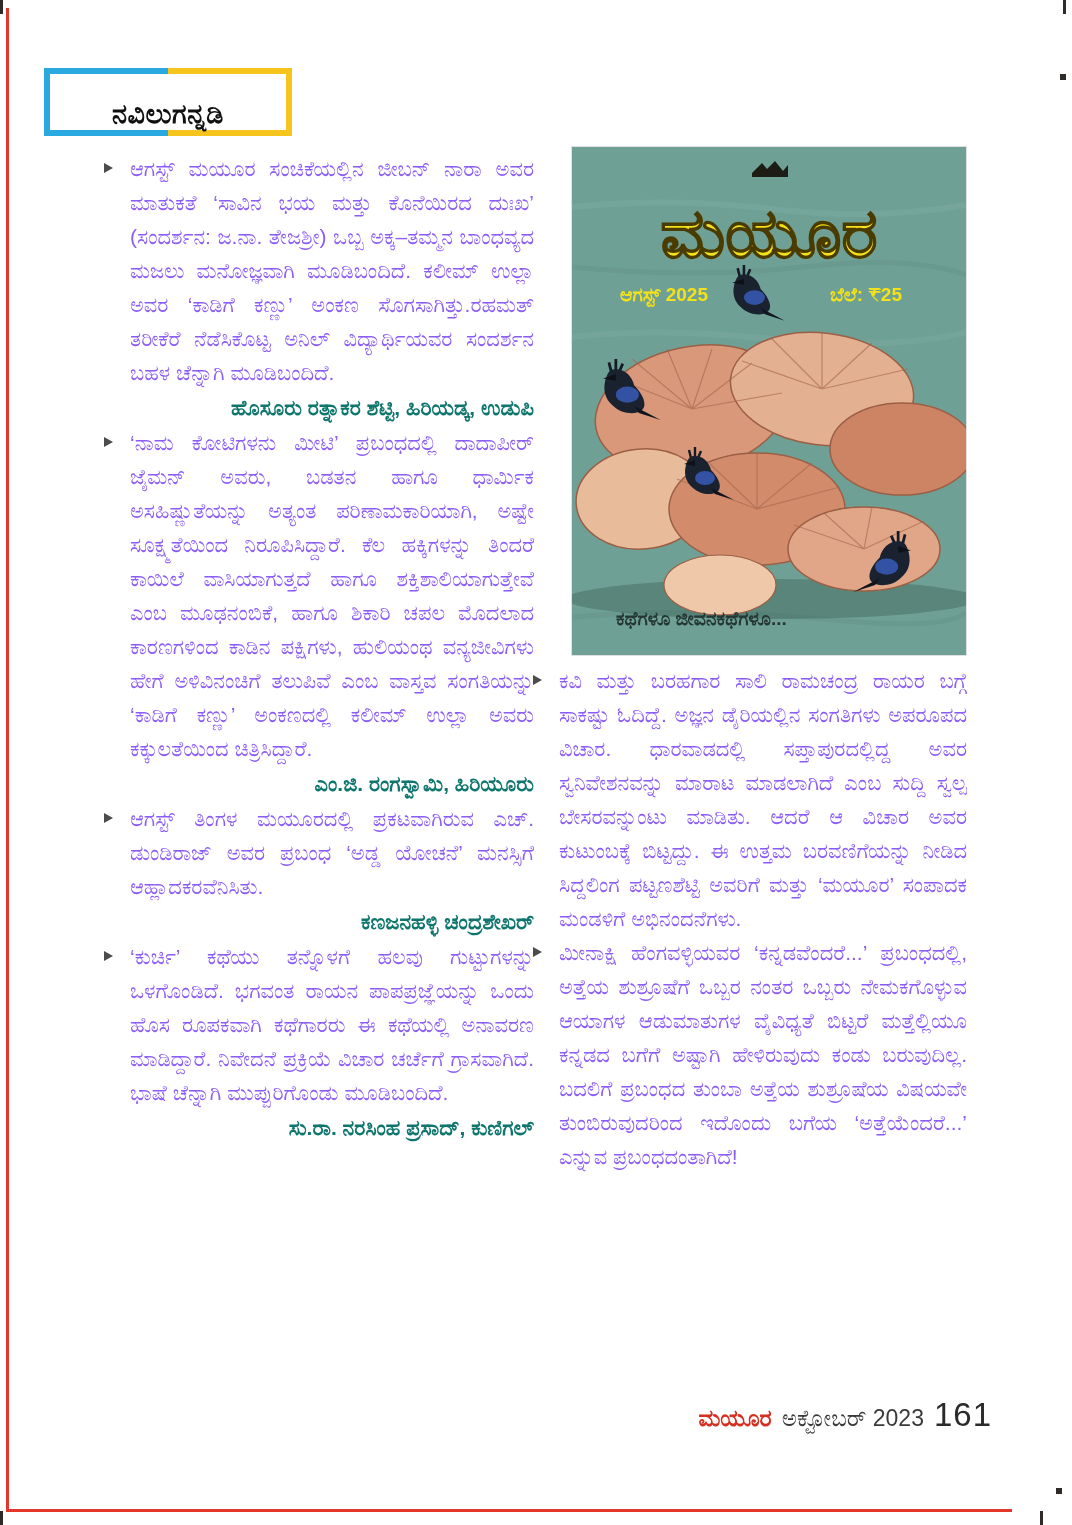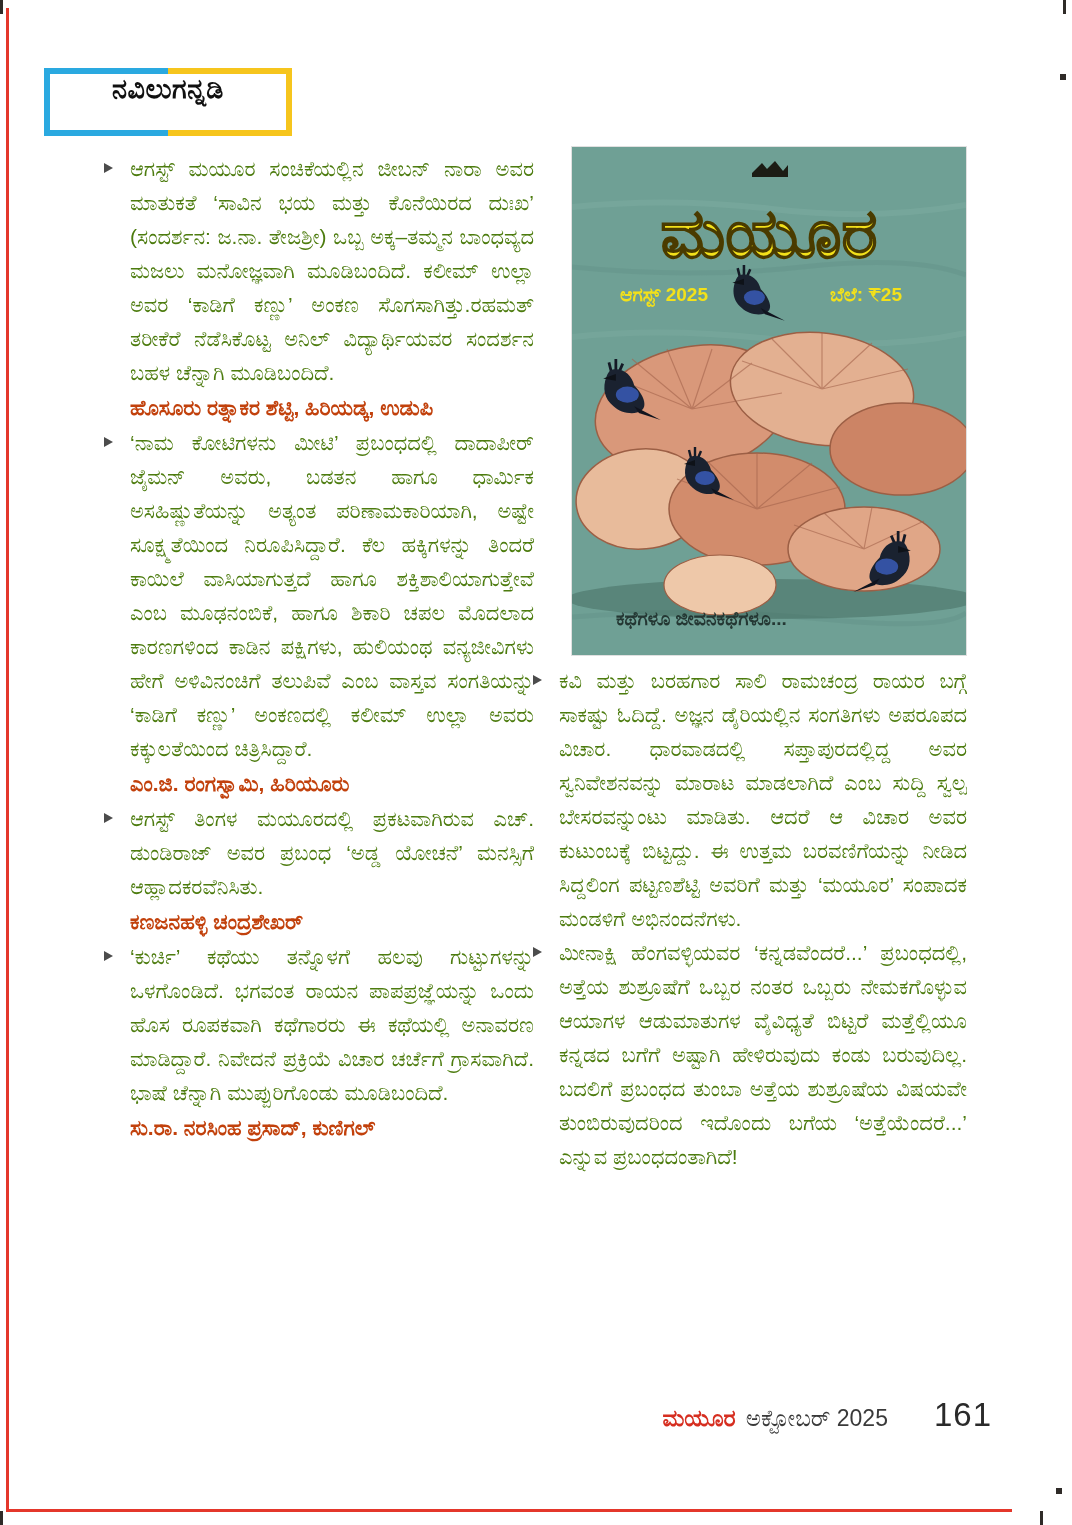--- a/index.html
+++ b/index.html
@@ -15,55 +15,55 @@
   .cm-tr{left:1063px;top:0;width:3px;height:14px;}
   .cm-bl{left:0;top:1511px;width:3px;height:14px;}
   .cm-br{left:1040px;top:1511px;width:3px;height:14px;}
   .cm-sq1{left:1060px;top:74px;width:6px;height:6px;}
   .cm-sq2{left:1056px;top:1488px;width:6px;height:6px;}
 
   
   .section-box{
     position:absolute;left:44px;top:68px;width:236px;height:56px;
     border:6px solid;border-image:linear-gradient(90deg,#2aa9e0 0 50%,#f6c51d 50% 100%) 1;
-    display:flex;align-items:flex-start;justify-content:center;
+    display:flex;align-items:flex-end;justify-content:center;
     font-size:27px;font-weight:bold;color:#101010;letter-spacing:.5px;
   }
 
   
   .col{position:absolute;overflow:hidden;}
   .col-left{left:102px;top:152px;width:432px;height:1210px;}
   .col-right{left:531px;top:664px;width:436px;height:730px;}
   .letter{position:relative;padding-left:28px;}
   .bullet{
     position:absolute;left:2px;top:11px;width:0;height:0;
     border-left:9px solid #4c4c4c;border-top:5px solid transparent;border-bottom:5px solid transparent;
   }
   .ltext{
-    margin:0;font-size:21px;line-height:34px;text-align:justify;color:#4d7c0f;
+    margin:0;font-size:21px;line-height:34px;text-align:justify;color:#8b5cf6;
   }
   .sig{
-    font-size:21px;line-height:36px;font-weight:bold;text-align:left;color:#c2410c;
+    font-size:21px;line-height:36px;font-weight:bold;text-align:right;color:#0f766e;
   }
 
   
   .cover{
     position:absolute;left:572px;top:147px;width:394px;height:508px;
     box-shadow:0 0 0 1px rgba(0,0,0,.12);
   }
   .cover svg{display:block;width:100%;height:100%;}
 
   
   .footer{
     position:absolute;left:600px;top:1396px;width:392px;
     display:flex;align-items:baseline;justify-content:flex-end;gap:10px;
   }
   .footer .mag{color:#d62e20;font-weight:bold;font-size:23px;}
   .footer .issue{color:#3a3a3a;font-size:23px;}
-  .footer .pageno{color:#2a2a2a;font-size:33px;letter-spacing:1px;margin-left:36px;}
+  .footer .pageno{color:#2a2a2a;font-size:33px;letter-spacing:1px;}
 </style>
 </head>
 <body>
 
 <div class="page">
 
   <div class="trim-left"></div>
   <div class="trim-bottom"></div>
   <div class="cropmark cm-tl"></div>
   <div class="cropmark cm-tr"></div>
@@ -157,17 +157,17 @@
       <p class="ltext">ಕವಿ ಮತ್ತು ಬರಹಗಾರ ಸಾಲಿ ರಾಮಚಂದ್ರ ರಾಯರ ಬಗ್ಗೆ ಸಾಕಷ್ಟು ಓದಿದ್ದೆ. ಅಜ್ಞನ ಡೈರಿಯಲ್ಲಿನ ಸಂಗತಿಗಳು ಅಪರೂಪದ ವಿಚಾರ. ಧಾರವಾಡದಲ್ಲಿ ಸಪ್ತಾಪುರದಲ್ಲಿದ್ದ ಅವರ ಸ್ವನಿವೇಶನವನ್ನು ಮಾರಾಟ ಮಾಡಲಾಗಿದೆ ಎಂಬ ಸುದ್ದಿ ಸ್ವಲ್ಪ ಬೇಸರವನ್ನುಂಟು ಮಾಡಿತು. ಆದರೆ ಆ ವಿಚಾರ ಅವರ ಕುಟುಂಬಕ್ಕೆ ಬಿಟ್ಟದ್ದು. ಈ ಉತ್ತಮ ಬರವಣಿಗೆಯನ್ನು ನೀಡಿದ ಸಿದ್ದಲಿಂಗ ಪಟ್ಟಣಶೆಟ್ಟಿ ಅವರಿಗೆ ಮತ್ತು ‘ಮಯೂರ’ ಸಂಪಾದಕ ಮಂಡಳಿಗೆ ಅಭಿನಂದನೆಗಳು.</p>
     </div>
     <div class="letter">
       <span class="bullet"></span>
       <p class="ltext">ಮೀನಾಕ್ಷಿ ಹೆಂಗವಳ್ಳಿಯವರ ‘ಕನ್ನಡವೆಂದರೆ...’ ಪ್ರಬಂಧದಲ್ಲಿ, ಅತ್ತೆಯ ಶುಶ್ರೂಷೆಗೆ ಒಬ್ಬರ ನಂತರ ಒಬ್ಬರು ನೇಮಕಗೊಳ್ಳುವ ಆಯಾಗಳ ಆಡುಮಾತುಗಳ ವೈವಿಧ್ಯತೆ ಬಿಟ್ಟರೆ ಮತ್ತೆಲ್ಲಿಯೂ ಕನ್ನಡದ ಬಗೆಗೆ ಅಷ್ಟಾಗಿ ಹೇಳಿರುವುದು ಕಂಡು ಬರುವುದಿಲ್ಲ. ಬದಲಿಗೆ ಪ್ರಬಂಧದ ತುಂಬಾ ಅತ್ತೆಯ ಶುಶ್ರೂಷೆಯ ವಿಷಯವೇ ತುಂಬಿರುವುದರಿಂದ ಇದೊಂದು ಬಗೆಯ ‘ಅತ್ತೆಯೆಂದರೆ...’ ಎನ್ನುವ ಪ್ರಬಂಧದಂತಾಗಿದೆ!</p>
     </div>
   </div>
 
   <div class="footer">
     <span class="mag">ಮಯೂರ</span>
-    <span class="issue">ಅಕ್ಟೋಬರ್ 2025</span>
+    <span class="issue">ಅಕ್ಟೋಬರ್ 2023</span>
     <span class="pageno">161</span>
   </div>
 
 </div>
 
 </body></html>

